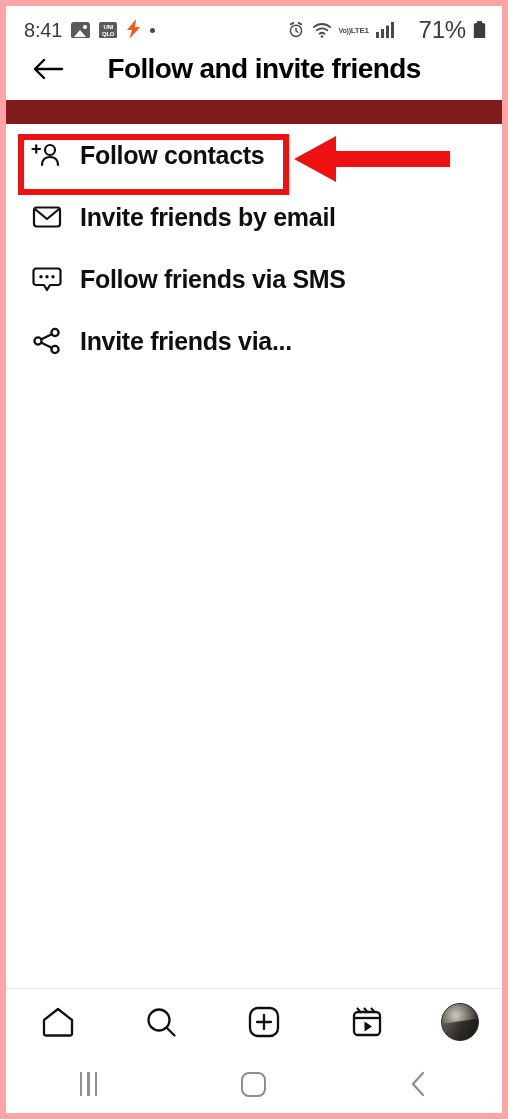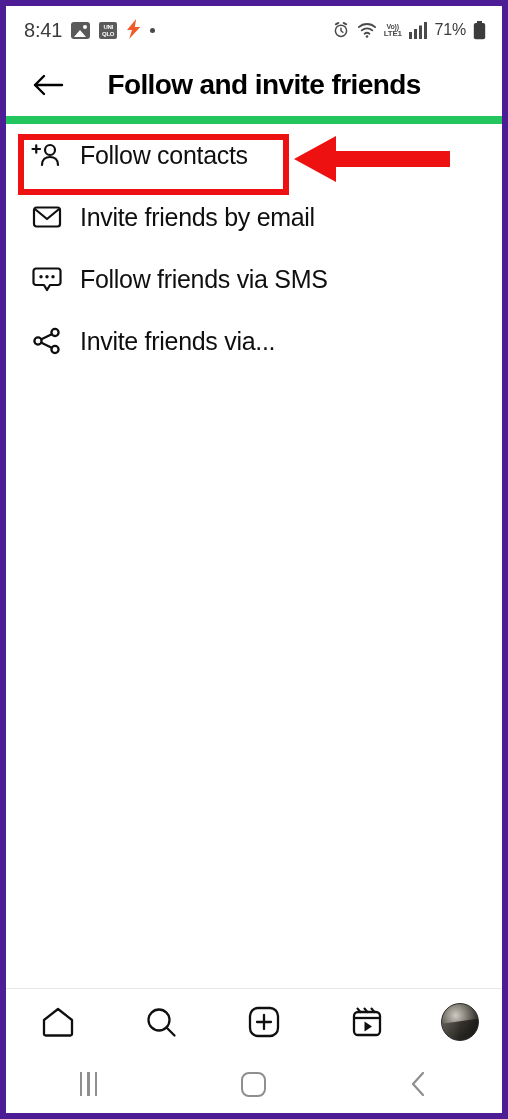--- a/index.html
+++ b/index.html
@@ -6,22 +6,22 @@
     margin: 0;
     padding: 0;
     background: #000;
   }
   * { box-sizing: border-box; }
 
   .phone {
     position: relative;
     width: 508px;
     height: 1119px;
-    background: #22c55e;
-    border: 6px solid #4c1d95;
+    background: #7f1d1d;
+    border: 6px solid #fca5a5;
     overflow: hidden;
     font-family: "Liberation Sans", sans-serif;
   }
 
   
   .status-bar {
     position: absolute;
     top: 0; left: 0; right: 0;
     height: 48px;
     display: flex;
@@ -91,38 +91,38 @@
   }
 
   .status-right {
     display: flex;
     align-items: center;
     gap: 7px;
   }
   .status-right svg { display: block; }
   .volte-block {
     display: flex;
-    flex-direction: column;
     align-items: center;
     line-height: 7px;
     color: #4a4a4a;
     font-weight: bold;
   }
   .volte-top { font-size: 7px; letter-spacing: -0.2px; }
   .volte-bot { font-size: 8px; letter-spacing: -0.3px; }
   .battery-pct {
-    font-size: 16px;
+    font-size: 24px;
     color: #3c3c3c;
     letter-spacing: -0.2px;
+    margin-left: 17px;
   }
 
   
   .app-header {
     position: absolute;
-    top: 48px; left: 0; right: 0;
+    top: 32px; left: 0; right: 0;
     height: 62px;
     display: flex;
     align-items: center;
     padding-left: 22px;
     background: #ffffff;
   }
   .back-btn {
     width: 40px; height: 40px;
     display: flex;
     align-items: center;
@@ -139,20 +139,21 @@
     margin-right: 42px;
   }
 
   
   .options-list {
     position: absolute;
     top: 118px;
     left: 0; right: 0;
     bottom: 125px;
     background: #ffffff;
+    font-weight: bold;
   }
   .option-row {
     display: flex;
     align-items: center;
     height: 62px;
     padding-left: 24px;
     cursor: pointer;
   }
   .option-icon {
     width: 34px;

